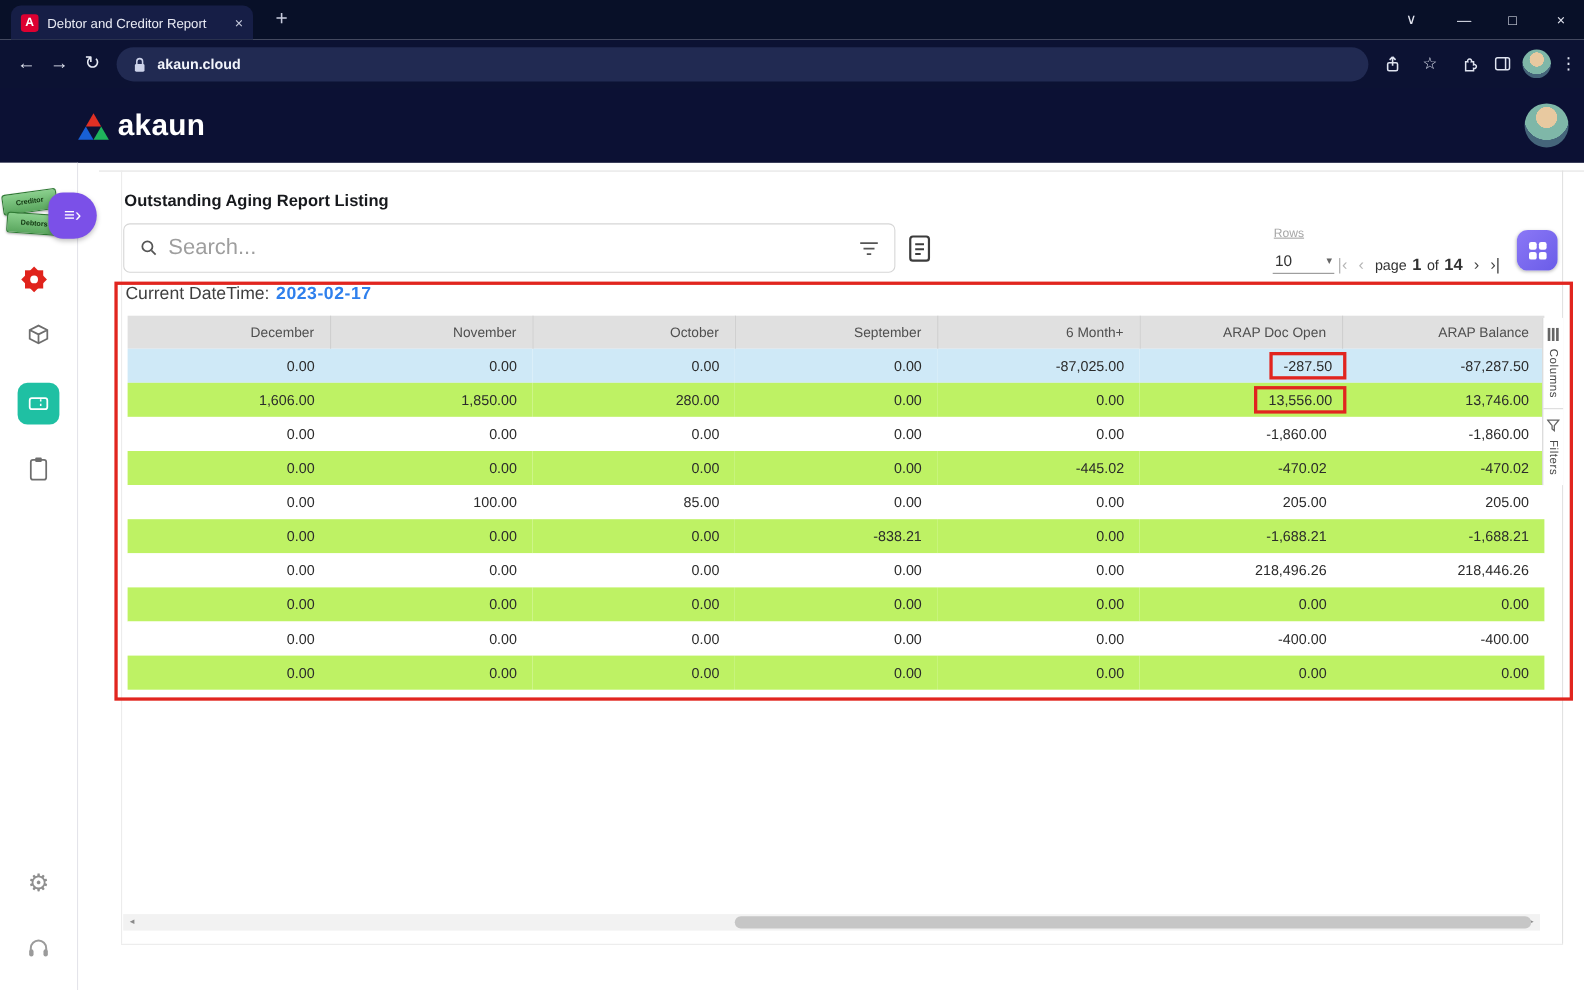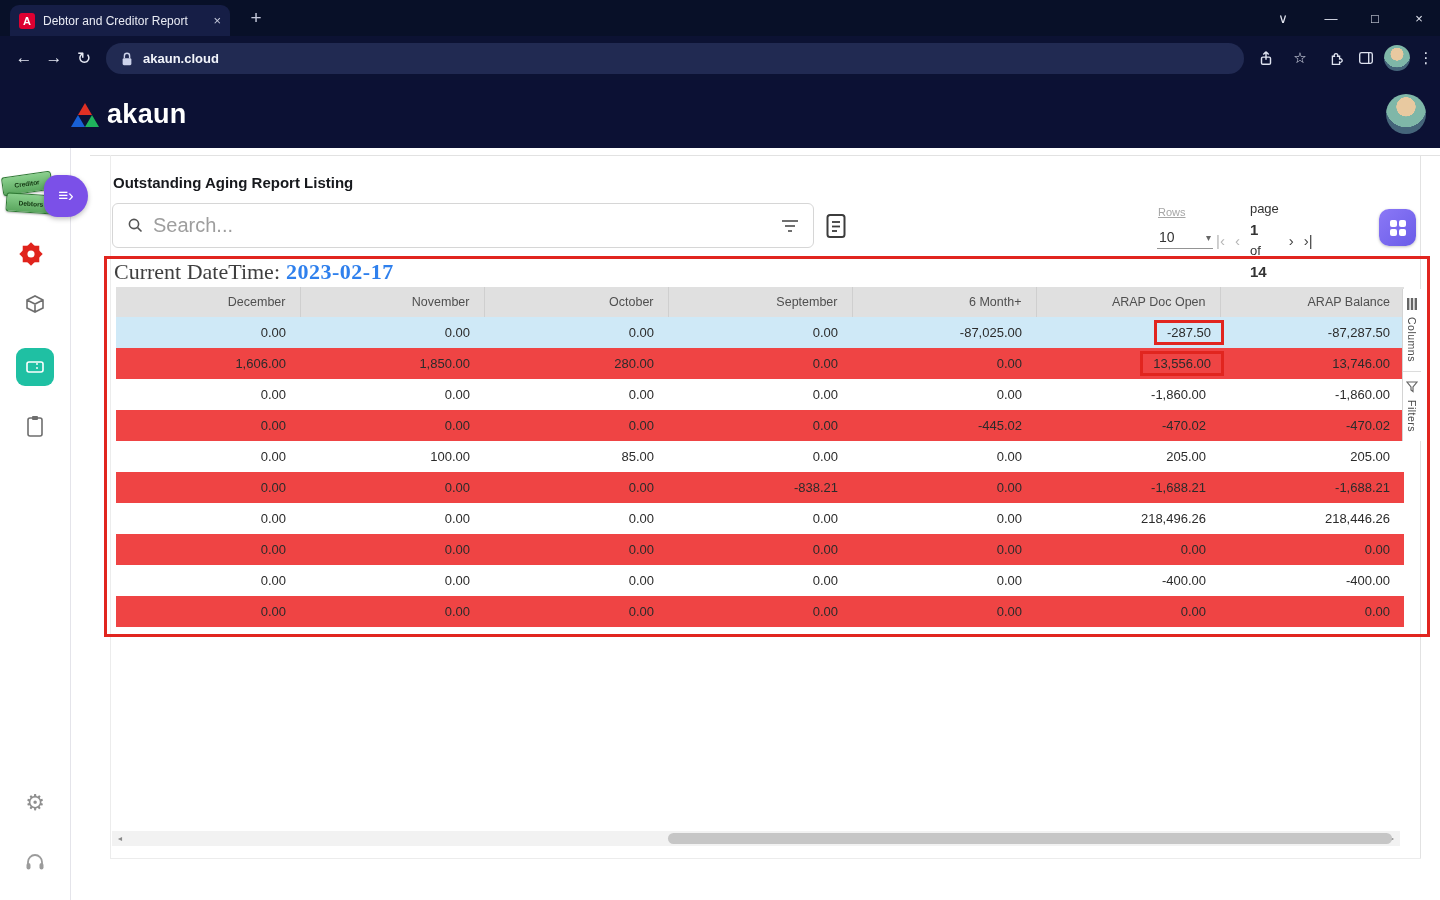--- a/index.html
+++ b/index.html
@@ -74,39 +74,39 @@
 
   .rows-label { position: absolute; left: 1158px; top: 206px; font-size: 11px; color: #a6a6a6; text-decoration: underline; }
   .rows-select { position: absolute; left: 1157px; top: 226px; width: 56px; height: 23px;
                  border-bottom: 1px solid #949494; display: flex; align-items: center; justify-content: space-between;
                  font-size: 14px; color: #333; cursor: pointer; padding: 0 2px; }
   .rows-select .caret { font-size: 10px; color: #666; }
 
   .pagination { position: absolute; left: 1216px; top: 228px; height: 24px; display: flex; align-items: center; gap: 10px; }
   .pg-btn { font-size: 15px; color: #444; cursor: pointer; }
   .pg-btn.disabled { color: #b5b5b5; }
-  .pg-label { font-size: 13px; color: #333; display: flex; align-items: flex-start; gap: 5px; flex-direction: column; }
+  .pg-label { font-size: 13px; color: #333; display: flex; align-items: center; gap: 5px; }
   .pg-label b { font-size: 15px; }
 
   .apps-btn { position: absolute; left: 1379px; top: 209px; width: 37px; height: 37px; border-radius: 10px;
               background: linear-gradient(135deg, #8b78f6, #6a5ce8); display: flex; align-items: center;
               justify-content: center; cursor: pointer; box-shadow: 0 1px 3px rgba(0,0,0,.25); }
 
-  .datetime { position: absolute; left: 114px; top: 259px; font-size: 22px; color: #3f3f3f; font-family: Liberation Serif, serif; }
+  .datetime { position: absolute; left: 114px; top: 259px; font-size: 16px; color: #3f3f3f; }
   .datetime .dt-value { color: #2f80ed; font-weight: bold; letter-spacing: .5px; margin-left: 6px; }
 
   
   .report-table { position: absolute; left: 116px; top: 287px; width: 1288px; border-collapse: collapse;
                   table-layout: fixed; font-size: 13px; }
   .report-table th { height: 30px; background: #e0e0e0; color: #4f4f4f; font-weight: 400; text-align: right;
                      padding: 0 14px 0 0; border-right: 1px solid #cfcfcf; font-size: 12.5px; }
   .report-table th:last-child { border-right: none; }
   .report-table td { height: 31px; text-align: right; padding: 0 14px 0 0; color: #2b2b2b; background: #fff;
                      white-space: nowrap; }
-  tr.row-alt td { background: #ef4444; }
+  tr.row-alt td { background: #bef264; }
   tr.row-highlight td { background: #cfe9f7; }
   .cell-annotation { display: inline-block; border: 3px solid #e1251f; padding: 2px 10px; margin: -2px -18px -2px 0; }
 
   .side-strip { position: absolute; left: 1402px; top: 289px; width: 19px; background: #fff;
                 border-left: 1px solid #d4d4d4; }
   .vtab { display: flex; flex-direction: column; align-items: center; padding: 9px 0; gap: 7px; cursor: pointer; }
   .vtab .vlabel { writing-mode: vertical-rl; font-size: 10.5px; color: #4a4a4a; letter-spacing: .5px; }
   .vtab-divider { height: 1px; background: #dcdcdc; }
 
   .hscroll { position: absolute; left: 112px; top: 831px; width: 1288px; height: 15px; background: #f2f2f2; }

